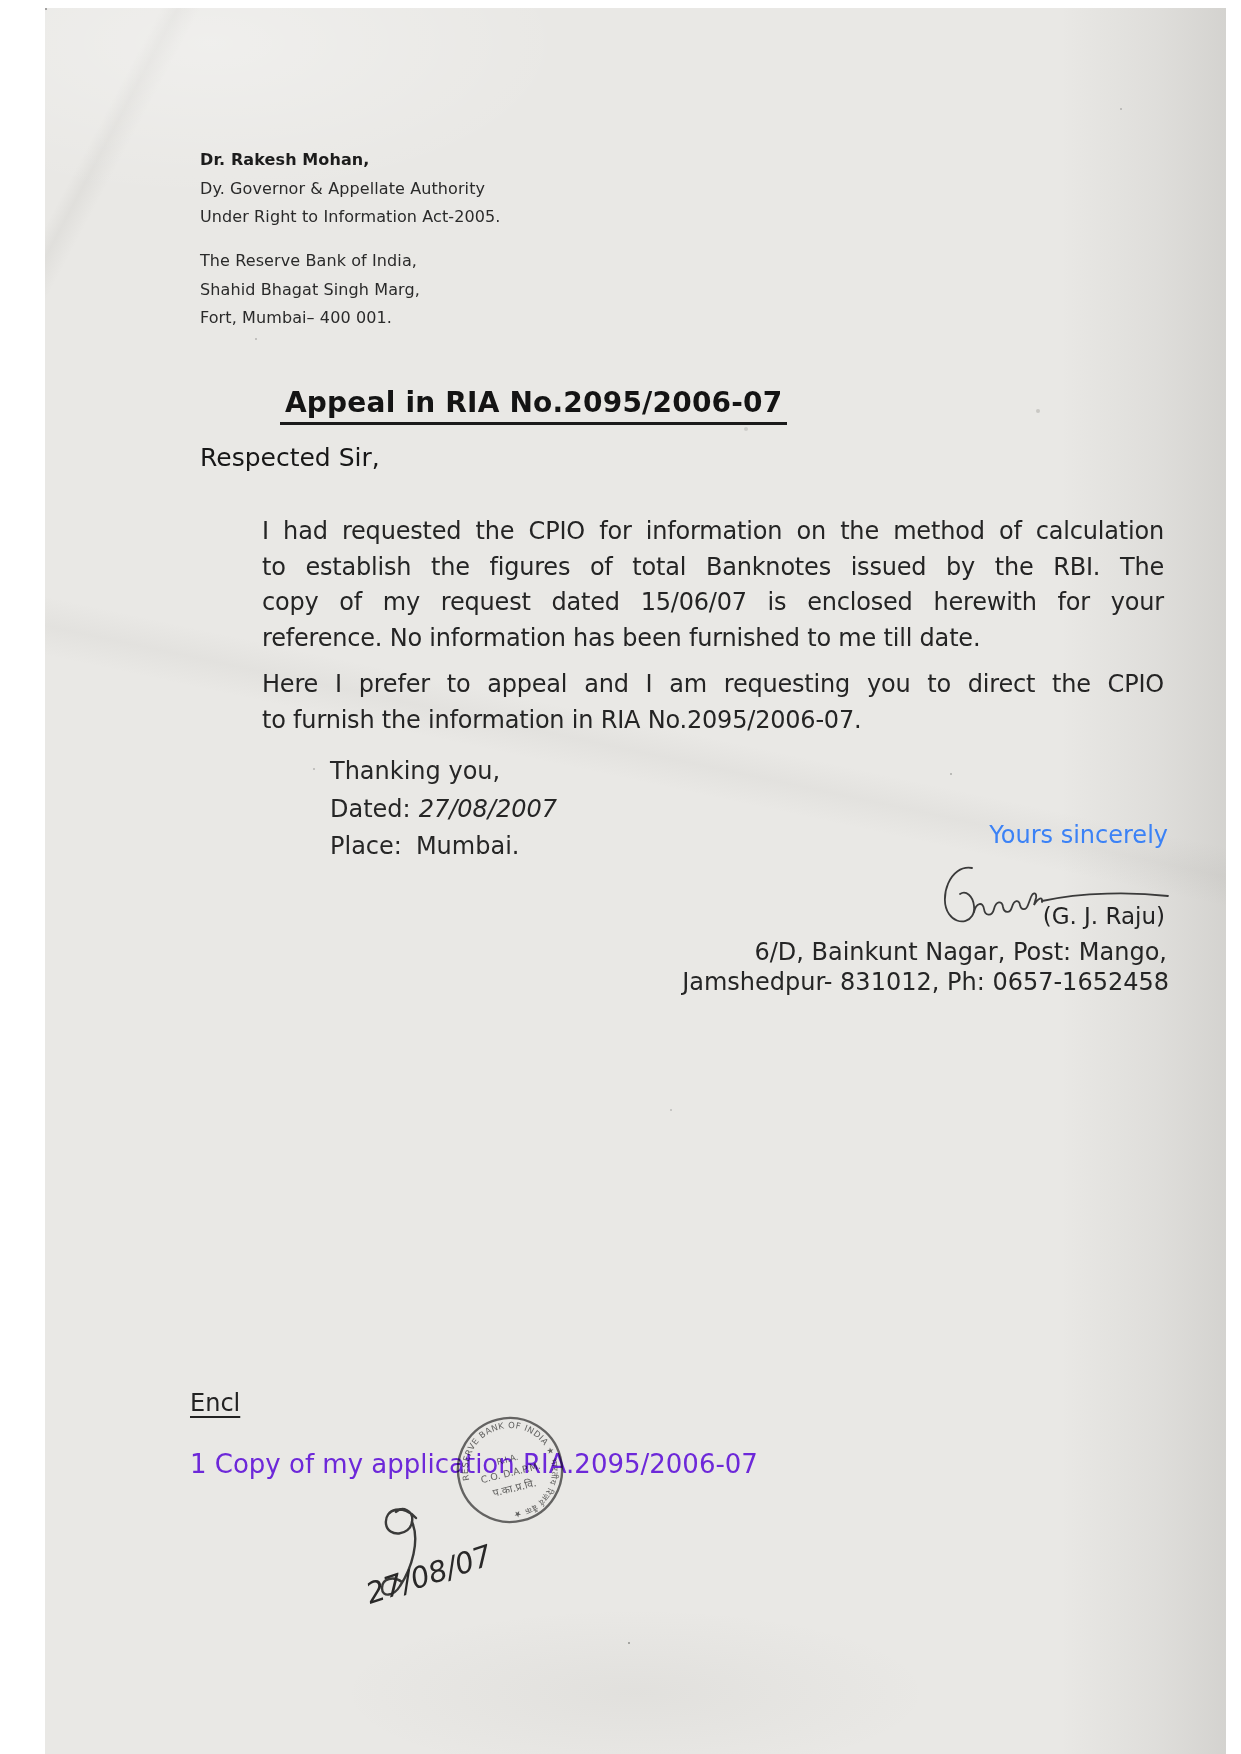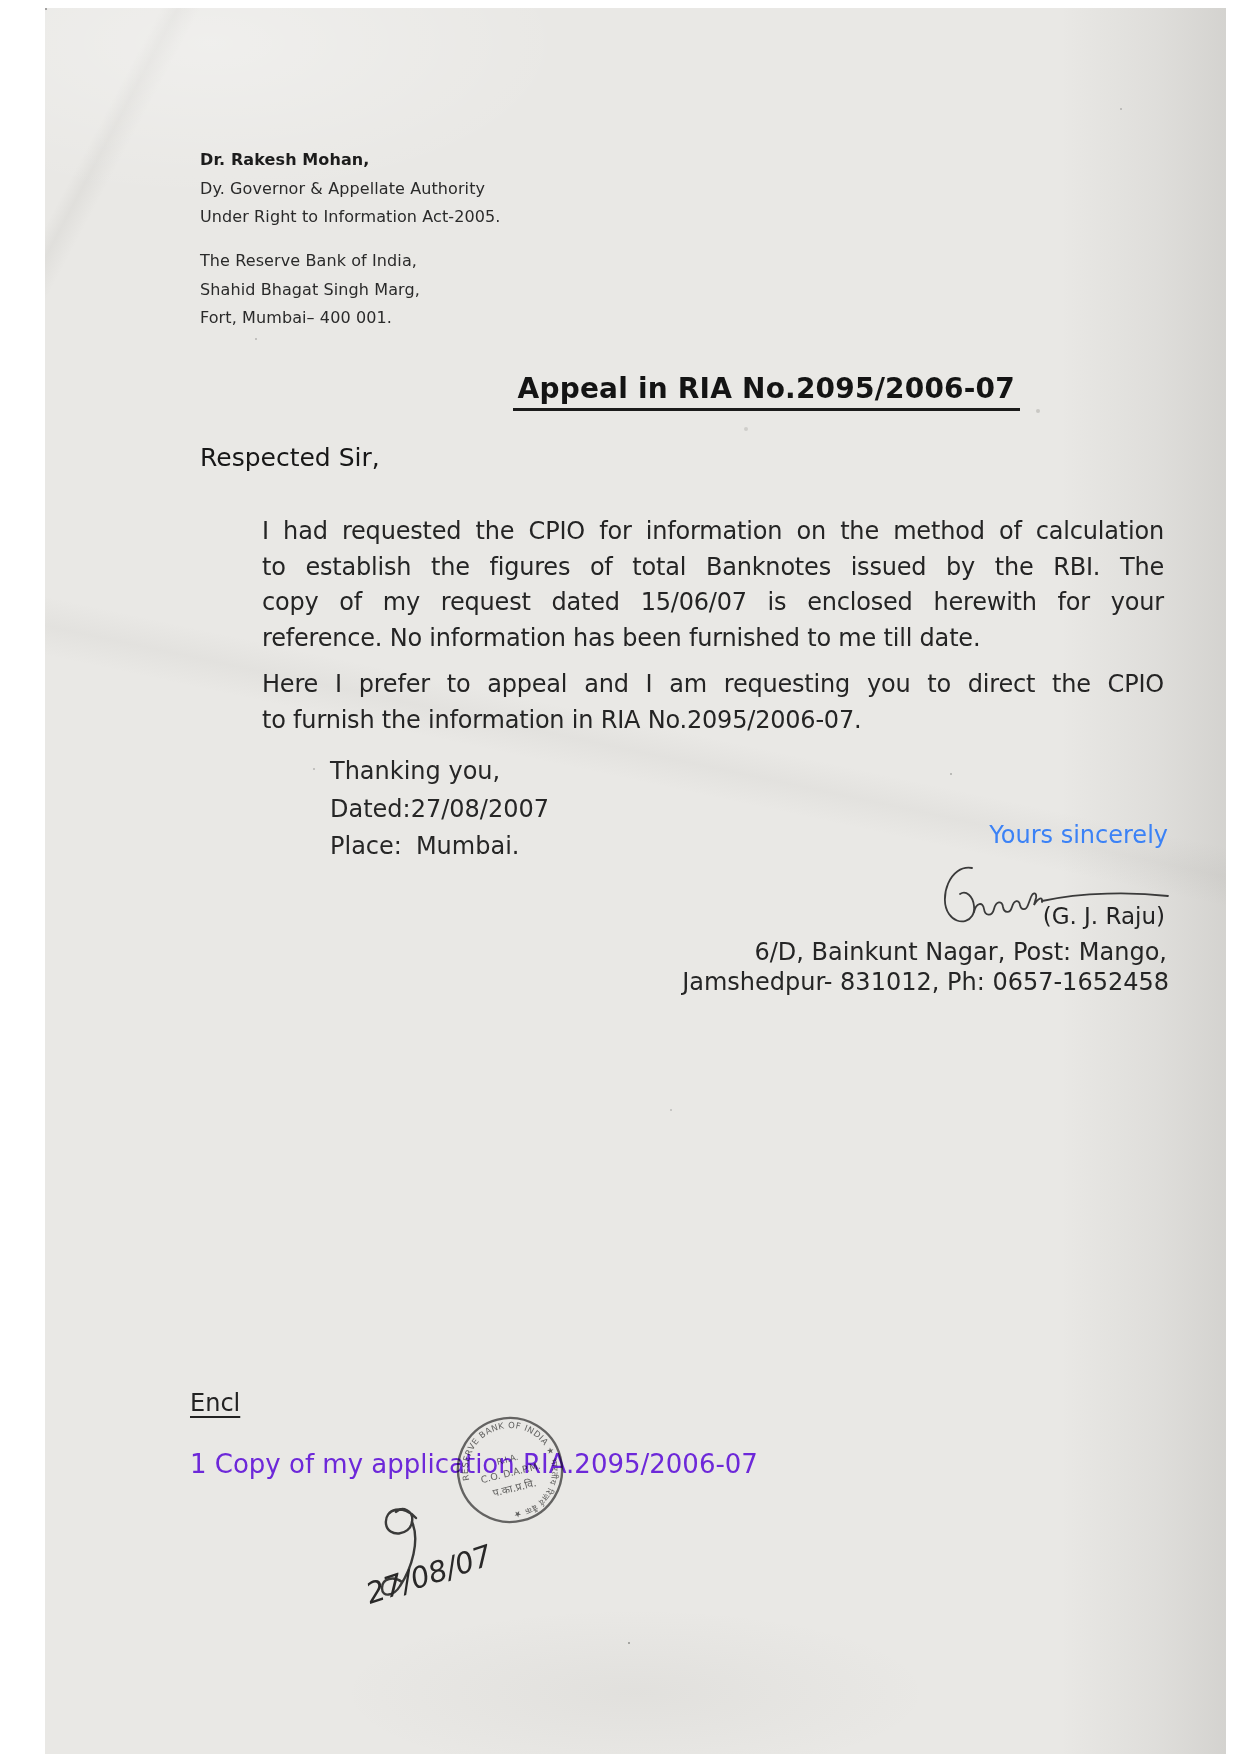--- a/index.html
+++ b/index.html
@@ -21,32 +21,32 @@
   }
   .specks{position:absolute;left:0;top:0;width:2px;height:2px;border-radius:50%;
     background:rgba(60,60,58,.55);
     box-shadow: 583px 1634px 0 rgba(60,60,58,.5), 905px 765px 0 rgba(60,60,58,.35),
       1075px 100px 0 rgba(60,60,58,.3), 268px 760px 0 rgba(60,60,58,.3),
       700px 420px 0 1px rgba(90,88,84,.18), 992px 402px 0 1px rgba(90,88,84,.22),
       210px 330px 0 rgba(60,60,58,.3), 625px 1101px 0 rgba(60,60,58,.25);}
   .t{position:absolute;}
   .line{font-size:16px;line-height:28.5px;color:#2a2a2a;letter-spacing:.1px;}
   .b{font-weight:700;color:#1c1c1c;}
-  .subject-wrap{left:280px;top:372px;width:740px;text-align:right;}
+  .subject-wrap{left:280px;top:386px;width:740px;text-align:left;}
   .subject{display:inline-block;font-size:28px;font-weight:700;color:#141414;
     border-bottom:3px solid #1b1b1b;padding:0 5px 3px;letter-spacing:.2px;}
   .salutation{left:200px;top:443px;font-size:25px;font-weight:400;color:#171717;}
   .para{left:262px;width:902px;font-size:24px;line-height:35.5px;color:#242424;letter-spacing:-.2px;}
   #para1{top:514px;} #para2{top:667px;}
   .jl{text-align:justify;text-align-last:justify;text-justify:inter-word;}
   .ll{text-align:left;}
   .thanking{left:330px;top:757px;font-size:24px;}
   .dated{left:330px;top:795px;font-size:24px;}
   .place{left:330px;top:832px;font-size:24px;}
-  .dated .val{margin-left:0;} .place .val{margin-left:14px;}
+  .dated .val{margin-left:8px;font-style:italic;} .place .val{margin-left:14px;}
   .vale{right:73px;top:821px;font-size:24px;color:#3b82f6;}
   .sig-svg{left:938px;top:856px;}
   .signatory{right:76px;top:903px;font-size:23px;color:#232323;}
   .addr1{right:74px;top:938px;font-size:24px;color:#252525;}
   .addr2{right:72px;top:968px;font-size:24px;color:#252525;}
   .encl{left:190px;top:1389px;font-size:24px;color:#222;
     text-decoration:underline;text-decoration-thickness:2px;text-underline-offset:5px;}
   .encl-item{left:190px;top:1449px;font-size:26px;color:#6d28d9;}
   .stamp{left:452px;top:1412px;width:116px;height:116px;transform:rotate(-14deg);
     opacity:.82;mix-blend-mode:multiply;}

